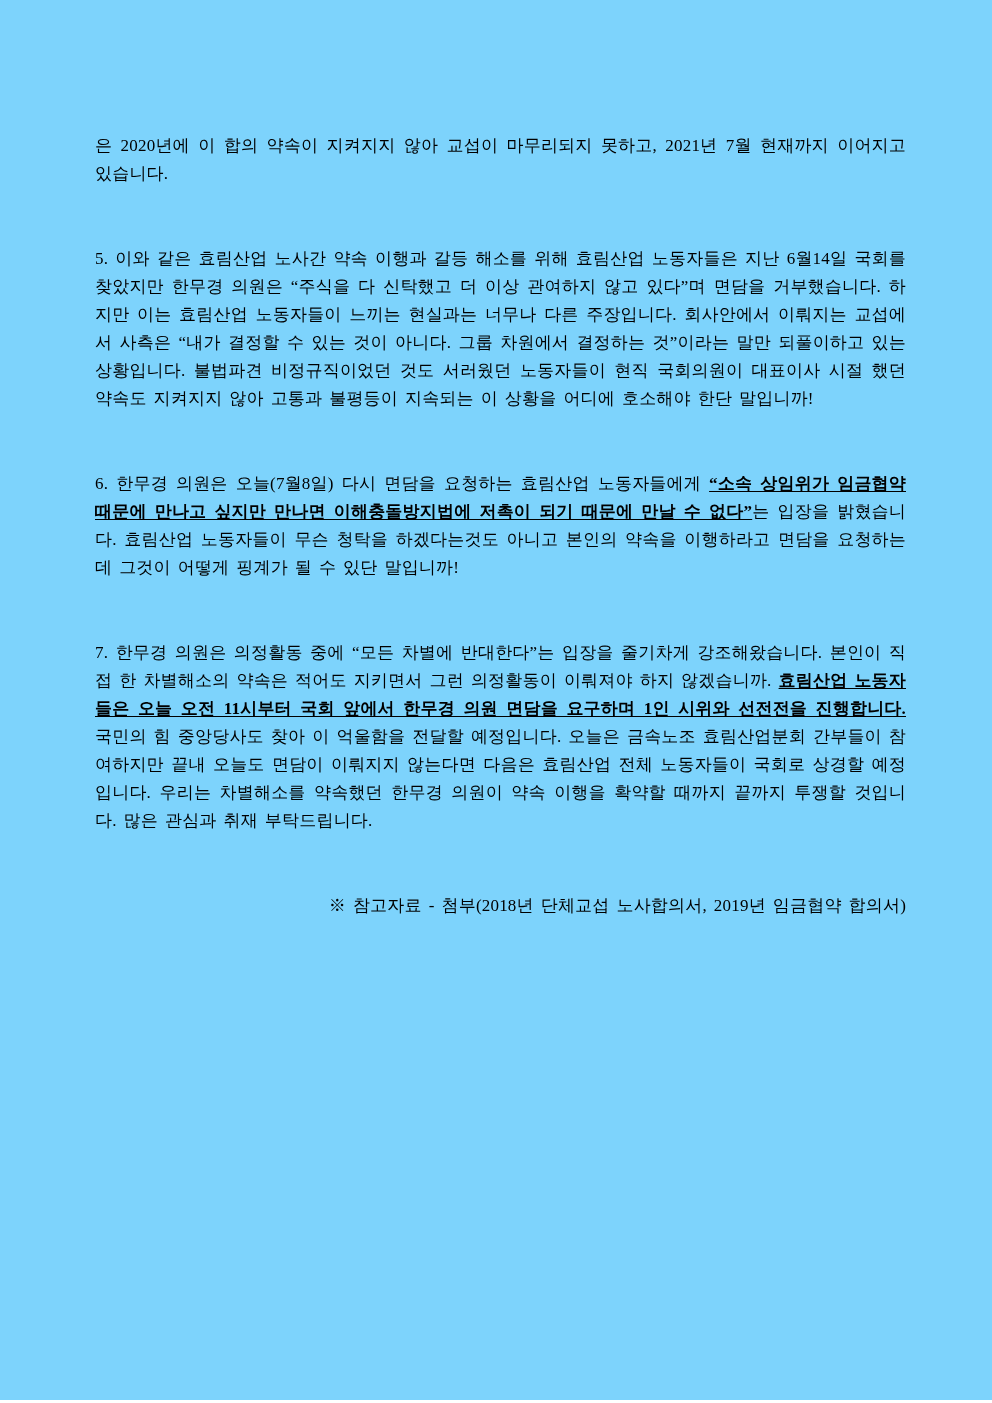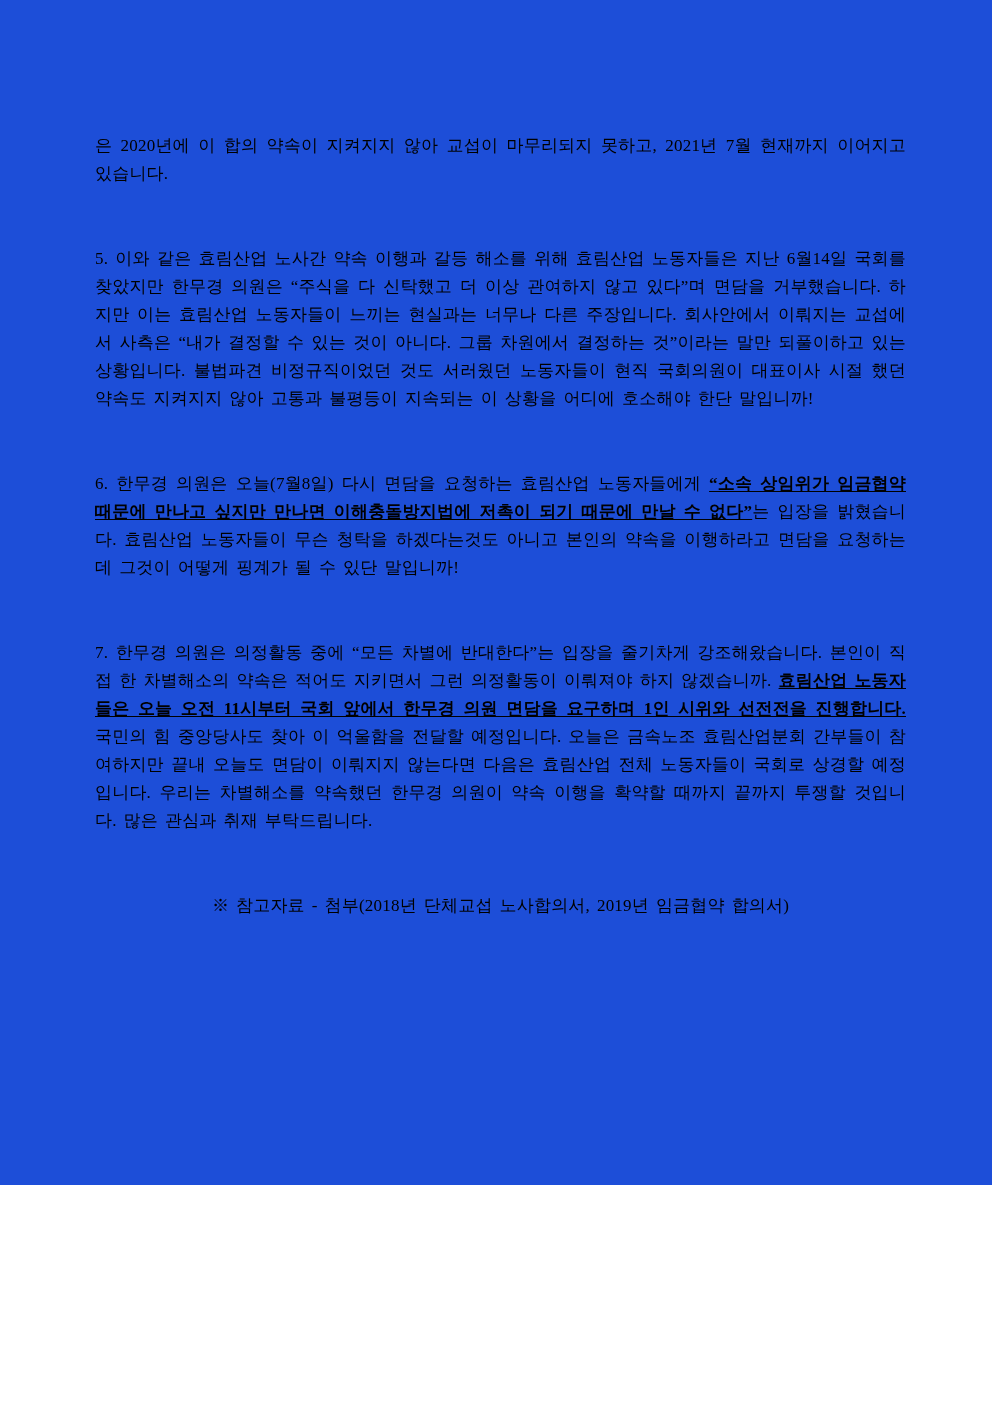--- a/index.html
+++ b/index.html
@@ -11,23 +11,23 @@
     width: 992px;
     height: 1403px;
     position: relative;
     color: #000000;
     font-family: "Liberation Serif", "DejaVu Serif", serif;
     overflow: hidden;
   }
   .page {
     box-sizing: border-box;
     width: 992px;
-    height: 1185px;
+    height: 1400px;
     padding: 132px 86px 0 95px;
-    background: #1d4ed8;
+    background: #7dd3fc;
   }
   .para {
     margin: 0 0 57px 0;
     font-size: 17px;
     line-height: 28px;
     text-align: justify;
     text-justify: inter-word;
     word-spacing: 2.5px;
     letter-spacing: 0.2px;
     color: #000000;
@@ -35,21 +35,21 @@
   .seg-normal {
     font-weight: normal;
   }
   .seg-bold-underline {
     font-weight: 700;
     text-decoration: underline;
     text-underline-offset: 2px;
   }
   .reference-note {
     margin-bottom: 0;
-    text-align: center;
+    text-align: right;
   }
 </style>
 </head>
 <body>
 
 <div class="page">
 
   <p class="para"><span class="seg-normal">은 2020년에 이 합의 약속이 지켜지지 않아 교섭이 마무리되지 못하고, 2021년 7월 현재까지 이어지고 있습니다.</span></p>
 
   <p class="para"><span class="seg-normal">5. 이와 같은 효림산업 노사간 약속 이행과 갈등 해소를 위해 효림산업 노동자들은 지난 6월14일 국회를 찾았지만 한무경 의원은 “주식을 다 신탁했고 더 이상 관여하지 않고 있다”며 면담을 거부했습니다. 하지만 이는 효림산업 노동자들이 느끼는 현실과는 너무나 다른 주장입니다. 회사안에서 이뤄지는 교섭에서 사측은 “내가 결정할 수 있는 것이 아니다. 그룹 차원에서 결정하는 것”이라는 말만 되풀이하고 있는 상황입니다. 불법파견 비정규직이었던 것도 서러웠던 노동자들이 현직 국회의원이 대표이사 시절 했던 약속도 지켜지지 않아 고통과 불평등이 지속되는 이 상황을 어디에 호소해야 한단 말입니까!</span></p>

